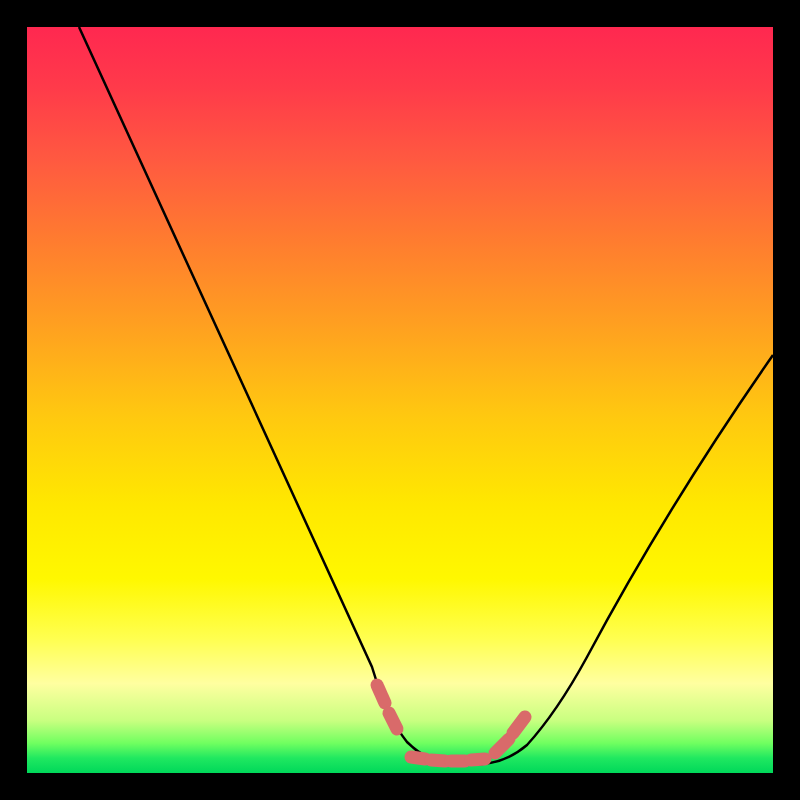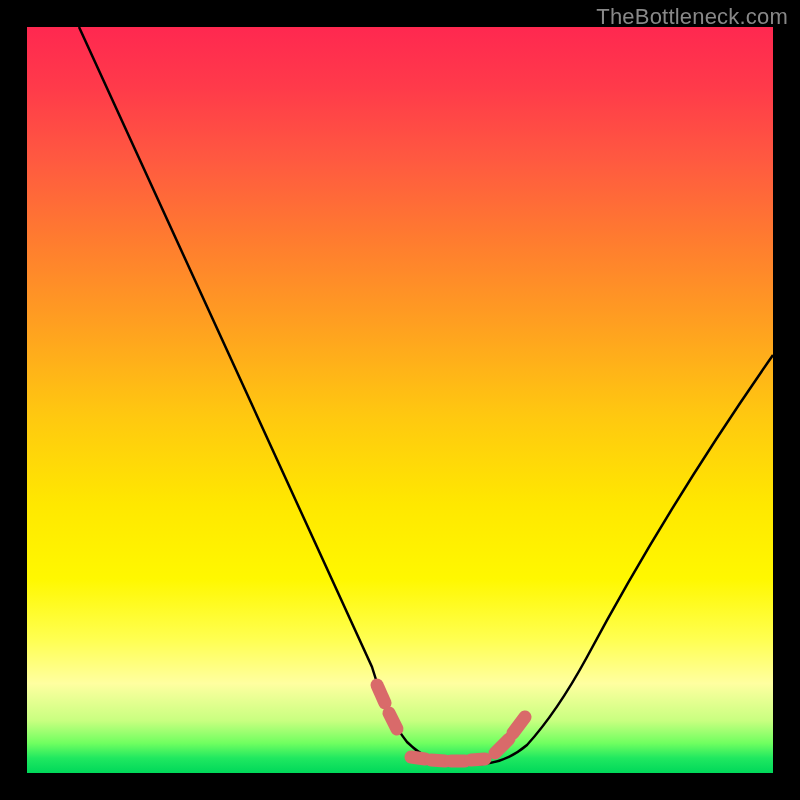--- a/index.html
+++ b/index.html
@@ -84,15 +84,14 @@
       <line x1="384" y1="730" x2="398" y2="732"></line>
       <line x1="404" y1="733" x2="418" y2="734"></line>
       <line x1="424" y1="734" x2="438" y2="734"></line>
       <line x1="444" y1="733" x2="458" y2="732"></line>
 
       <line x1="468" y1="726" x2="482" y2="712"></line>
       <line x1="486" y1="706" x2="498" y2="690"></line>
     </g>
   </svg>
 
-  <div class="watermark">TheBottleneck.com</div>
 
 </div>
 
 </body></html>

